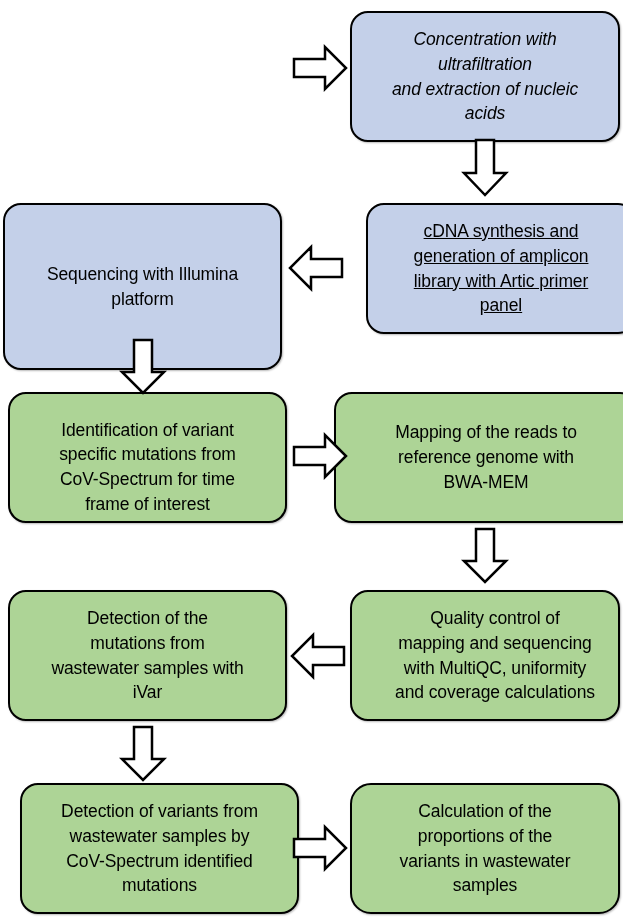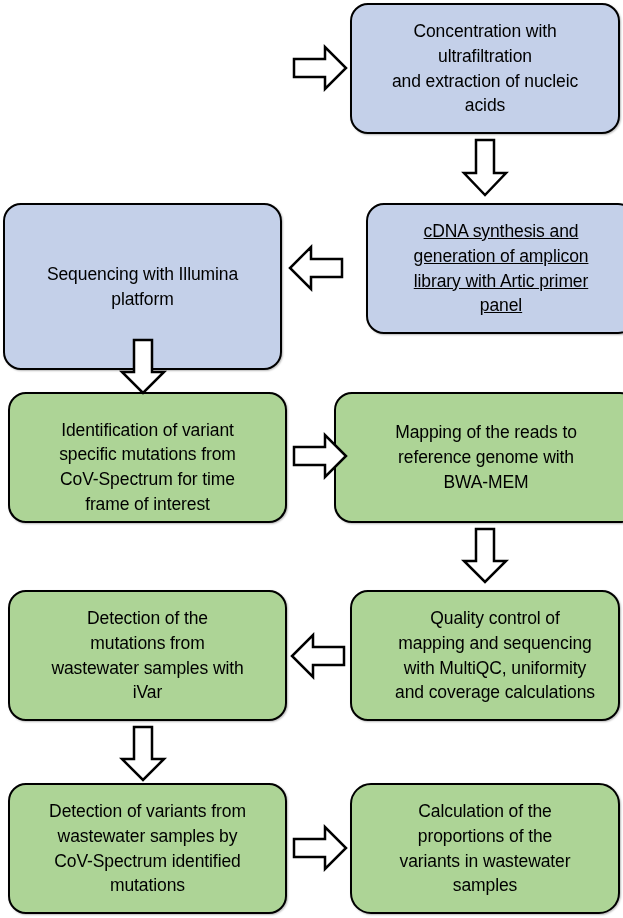--- a/index.html
+++ b/index.html
@@ -57,21 +57,21 @@
     stroke-width: 5;
     stroke-linejoin: miter;
   }
 </style>
 </head>
 <body>
 
 <div id="canvas">
 
 
-  <div class="node blue" style="left:350px; top:3px; width:270px; height:131px;">
+  <div class="node blue" style="left:350px; top:11px; width:270px; height:131px;font-style:italic;">
     <span class="node-label">Concentration with
 ultrafiltration
 and extraction of nucleic
 acids</span>
   </div>
 
   <div class="node blue" style="left:3px; top:203px; width:279px; height:167px;">
     <span class="node-label">Sequencing with Illumina
 platform</span>
   </div>
@@ -103,21 +103,21 @@
 iVar</span>
   </div>
 
   <div class="node green" style="left:350px; top:590px; width:270px; height:131px;padding-left:30px;">
     <span class="node-label">Quality control of
 mapping and sequencing
 with MultiQC, uniformity
 and coverage calculations</span>
   </div>
 
-  <div class="node green" style="left:8px; top:783px; width:279px; height:131px;">
+  <div class="node green" style="left:20px; top:783px; width:279px; height:131px;">
     <span class="node-label">Detection of variants from
 wastewater samples by
 CoV-Spectrum identified
 mutations</span>
   </div>
 
   <div class="node green" style="left:350px; top:783px; width:270px; height:131px;border-radius:21px;">
     <span class="node-label">Calculation of the
 proportions of the
 variants in wastewater

